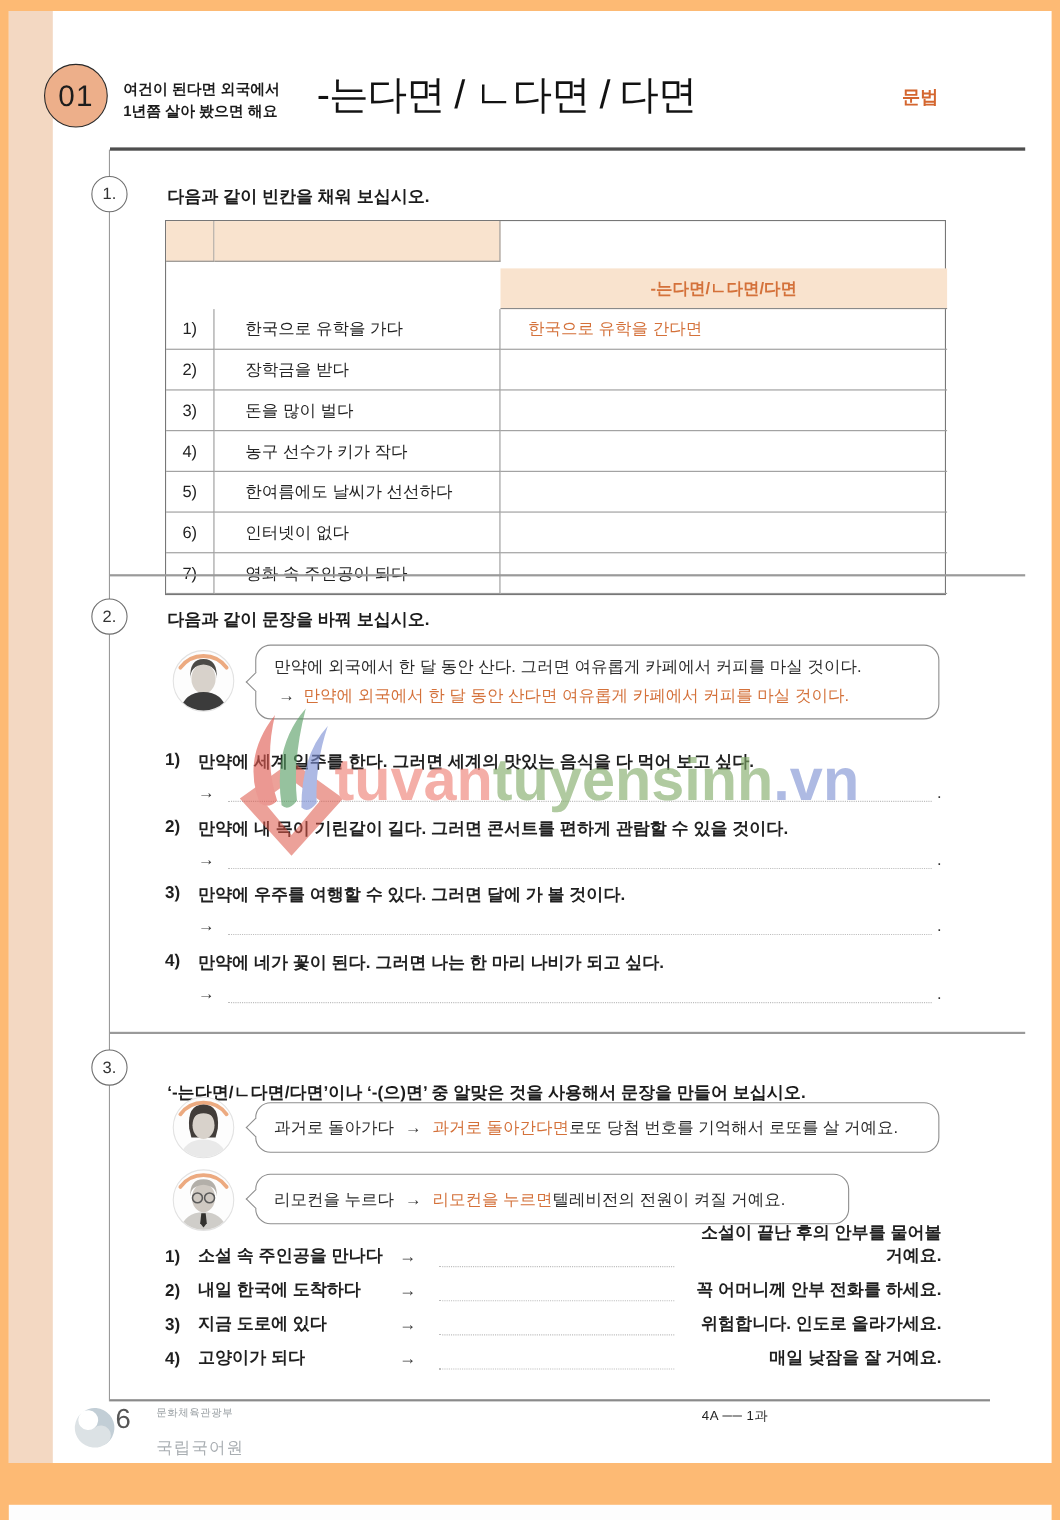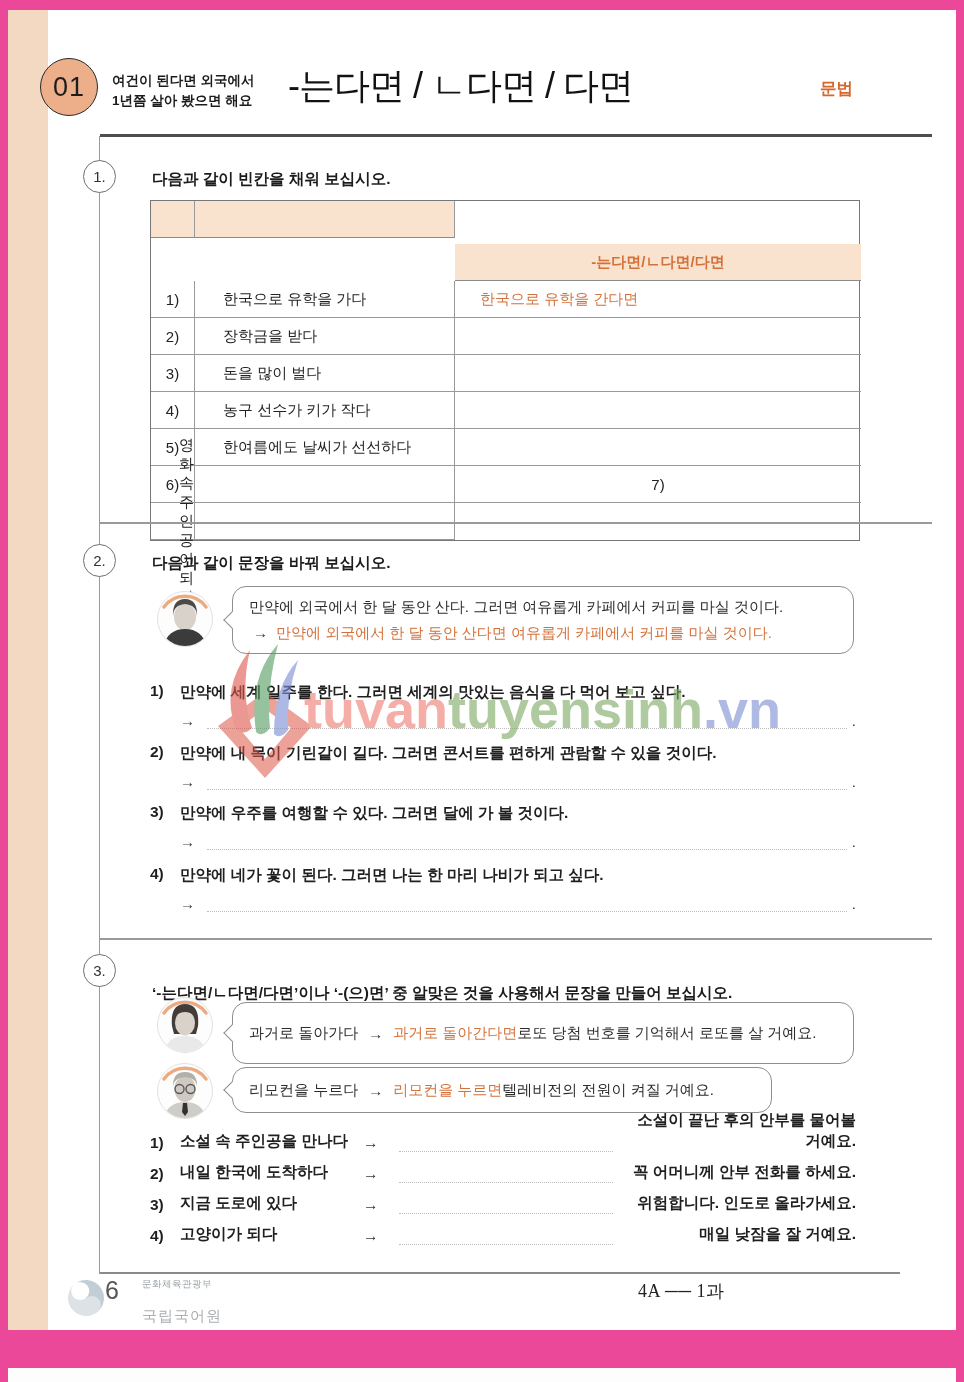--- a/index.html
+++ b/index.html
@@ -1,17 +1,17 @@
 <!DOCTYPE html>
 <html><head>
 <meta charset="utf-8">
 <style>
   * { margin:0; padding:0; box-sizing:border-box; }
   body { background:#111; font-family:"Liberation Sans","DejaVu Sans",sans-serif; }
-  .screen { position:relative; width:964px; height:1382px; background:#ec4899; overflow:hidden; }
+  .screen { position:relative; width:964px; height:1382px; background:#fdba74; overflow:hidden; }
   .page { position:absolute; left:8px; top:10px; width:948px; height:1320px; background:#ffffff; }
   .next-page-strip { position:absolute; left:8px; top:1368px; width:948px; height:14px; background:#fdfdfd; }
   .stripe { position:absolute; left:0; top:0; width:40px; height:1320px; background:#f3d8c2; }
 
   
   .unit-circle { position:absolute; left:32px; top:48px; width:58px; height:58px; border-radius:50%;
     background:#edaf8a; border:1.6px solid #2a2a2a; display:flex; align-items:center; justify-content:center;
     font-size:27px; color:#1d1d1d; letter-spacing:1px; }
   .unit-sub { position:absolute; left:104px; top:61px; font-size:13.5px; line-height:20px; font-weight:700; color:#1b1b1b; }
   .page-title { position:absolute; left:280px; top:52px; font-size:36px; font-weight:500; color:#121212; letter-spacing:-1px; }
@@ -73,21 +73,21 @@
   .wm-text { position:absolute; left:96px; top:48px; font-size:54px; font-weight:800; letter-spacing:0px; white-space:nowrap; }
   .wm1 { color:#ee7d72; } .wm2 { color:#80ab67; } .wm3 { color:#7d90d2; }
 
   
   .footer-rule { position:absolute; left:92px; top:1262px; width:800px; height:1.6px; background:#8a8a8a; }
   .taegeuk { position:absolute; left:56px; top:1266px; width:44px; height:44px; opacity:0.85; }
   .pg-num { position:absolute; left:97px; top:1266px; font-size:25px; font-weight:300; color:#555; }
   .publisher { position:absolute; left:134px; top:1268px; }
   .pub1 { font-size:9.5px; color:#9aa0a4; letter-spacing:0.5px; }
   .pub2 { font-size:15px; color:#a9aeb2; font-weight:400; margin-top:16px; letter-spacing:1px; }
-  .page-ref { position:absolute; left:630px; top:1269px; font-size:18px; color:#222; letter-spacing:0.5px;font-family:Liberation Serif, serif; }
+  .page-ref { position:absolute; left:630px; top:1269px; font-size:12px; color:#222; letter-spacing:0.5px; }
 </style>
 </head>
 <body>
 
 <div class="screen">
   <div class="page">
     <div class="stripe"></div>
 
     <div class="unit-circle">
       <span>01</span>
@@ -125,20 +125,21 @@
 
       <div class="g-cell g-num">4)</div>
       <div class="g-cell g-phrase">농구 선수가 키가 작다</div>
       <div class="g-cell g-ans"></div>
 
       <div class="g-cell g-num">5)</div>
       <div class="g-cell g-phrase">한여름에도 날씨가 선선하다</div>
       <div class="g-cell g-ans"></div>
 
       <div class="g-cell g-num">6)</div>
+      <div class="g-cell g-phrase">인터넷이 없다</div>
       <div class="g-cell g-ans"></div>
 
       <div class="g-cell g-num g-row-last">7)</div>
       <div class="g-cell g-phrase g-row-last">영화 속 주인공이 되다</div>
       <div class="g-cell g-ans g-row-last"></div>
     </div>
 
     <div class="sec-rule" style="top:512px;"></div>
     <div class="sec-circle" style="top:534px;">
       <span>2.</span>
@@ -238,21 +239,21 @@
         <circle cx="29" cy="29" r="27.5" fill="#fdfdfd" stroke="#e2e2e2" stroke-width="1"></circle>
         <path d="M8,17 A26,26 0 0 1 50,17" fill="none" stroke="#ecaa80" stroke-width="3.5" stroke-linecap="round"></path>
         <g clip-path="url(#c2)">
           <path d="M16,30 Q14,8 29,8 Q44,8 42,30 L40,38 L18,38 Z" fill="#423d3a"></path>
           <ellipse cx="29" cy="27" rx="10" ry="12.5" fill="#d8d2cb"></ellipse>
           <path d="M19,20 Q29,12 39,20 L39,16 Q29,9 19,16 Z" fill="#423d3a"></path>
           <path d="M7,58 Q11,40 29,40 Q47,40 51,58 Z" fill="#e9e9e9"></path>
         </g>
       </svg>
     </div>
-    <div class="bubble bubble1line" style="left:224px; top:992px; width:622px; height:62px;">
+    <div class="bubble bubble1line" style="left:224px; top:992px; width:622px; height:46px;">
       <span class="tail"></span>
       <span>과거로 돌아가다</span>
       <span class="arrow-dark">→</span>
       <span class="answer-orange">과거로 돌아간다면</span>
       <span> 로또 당첨 번호를 기억해서 로또를 살 거예요.</span>
     </div>
 
     <div class="avatar" style="left:148px; top:1052px;">
       <svg width="58" height="58" viewBox="0 0 58 58">
         <defs>

